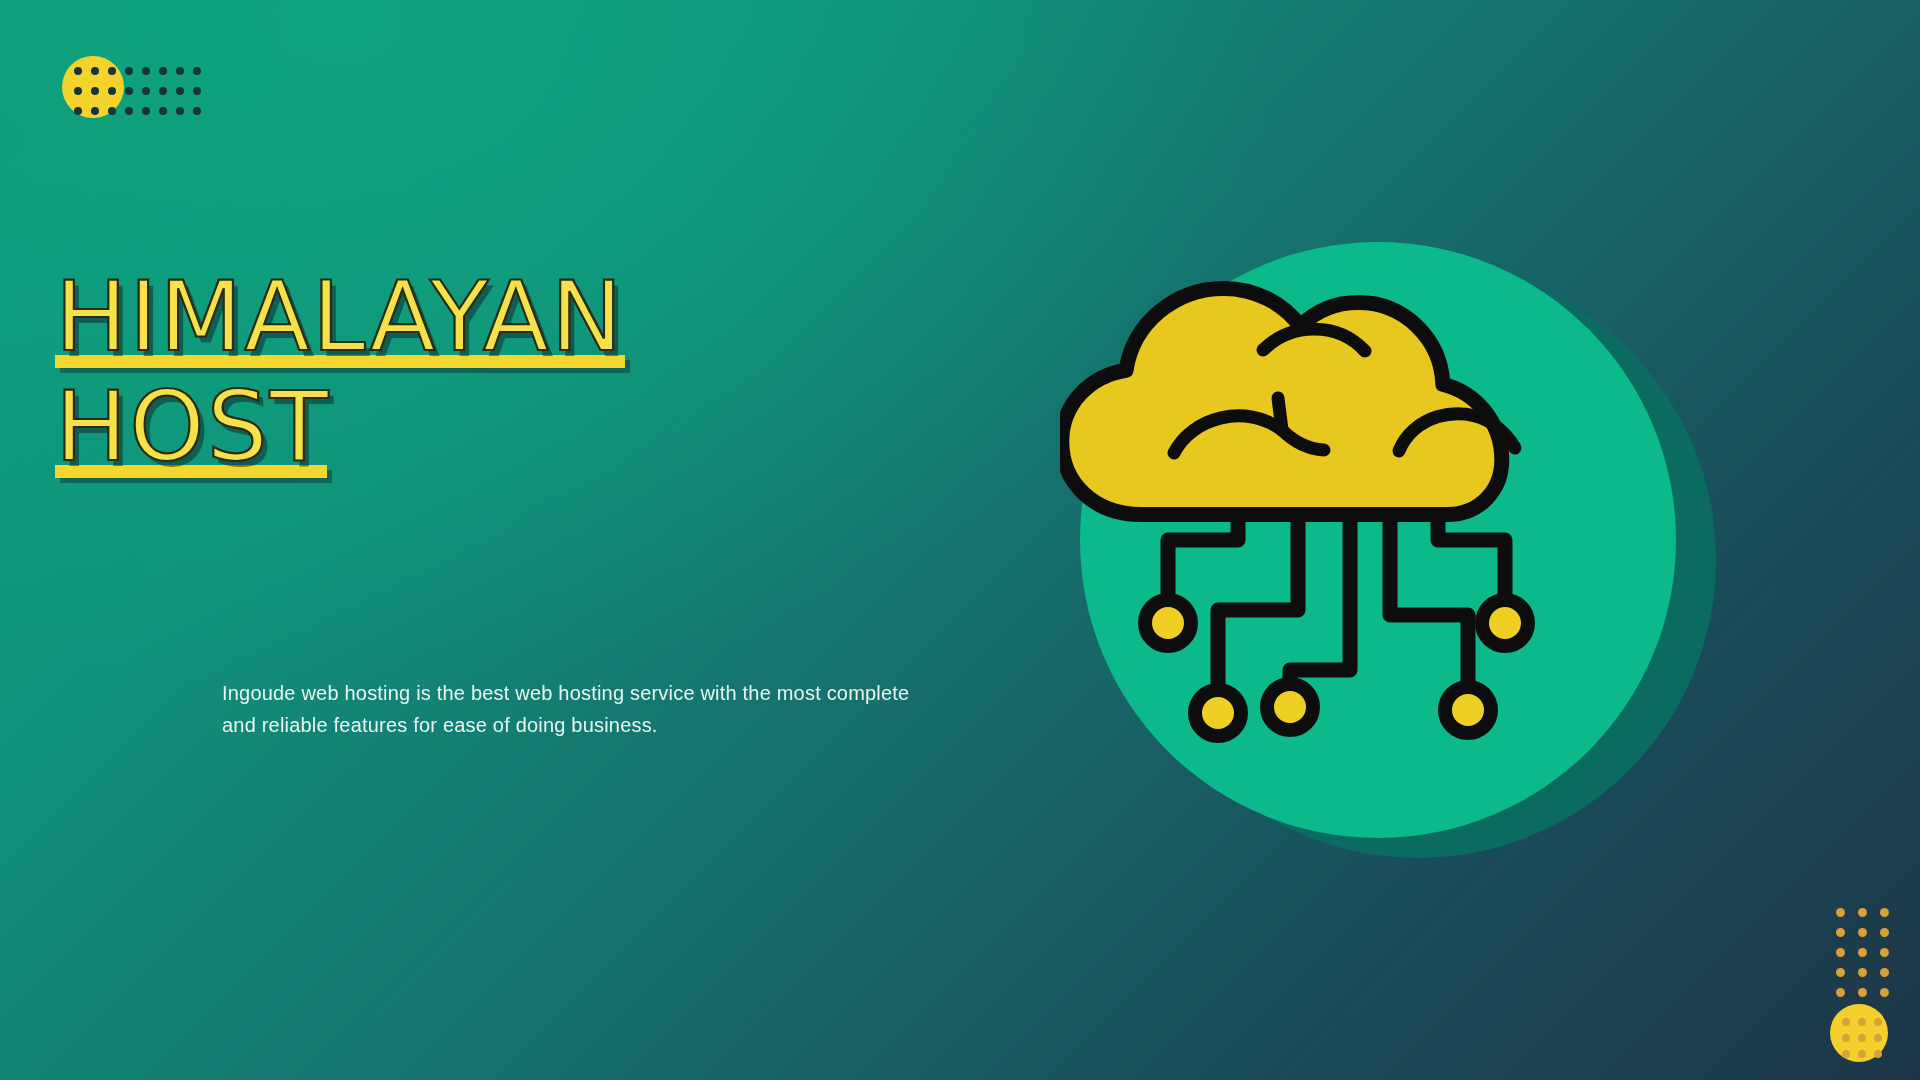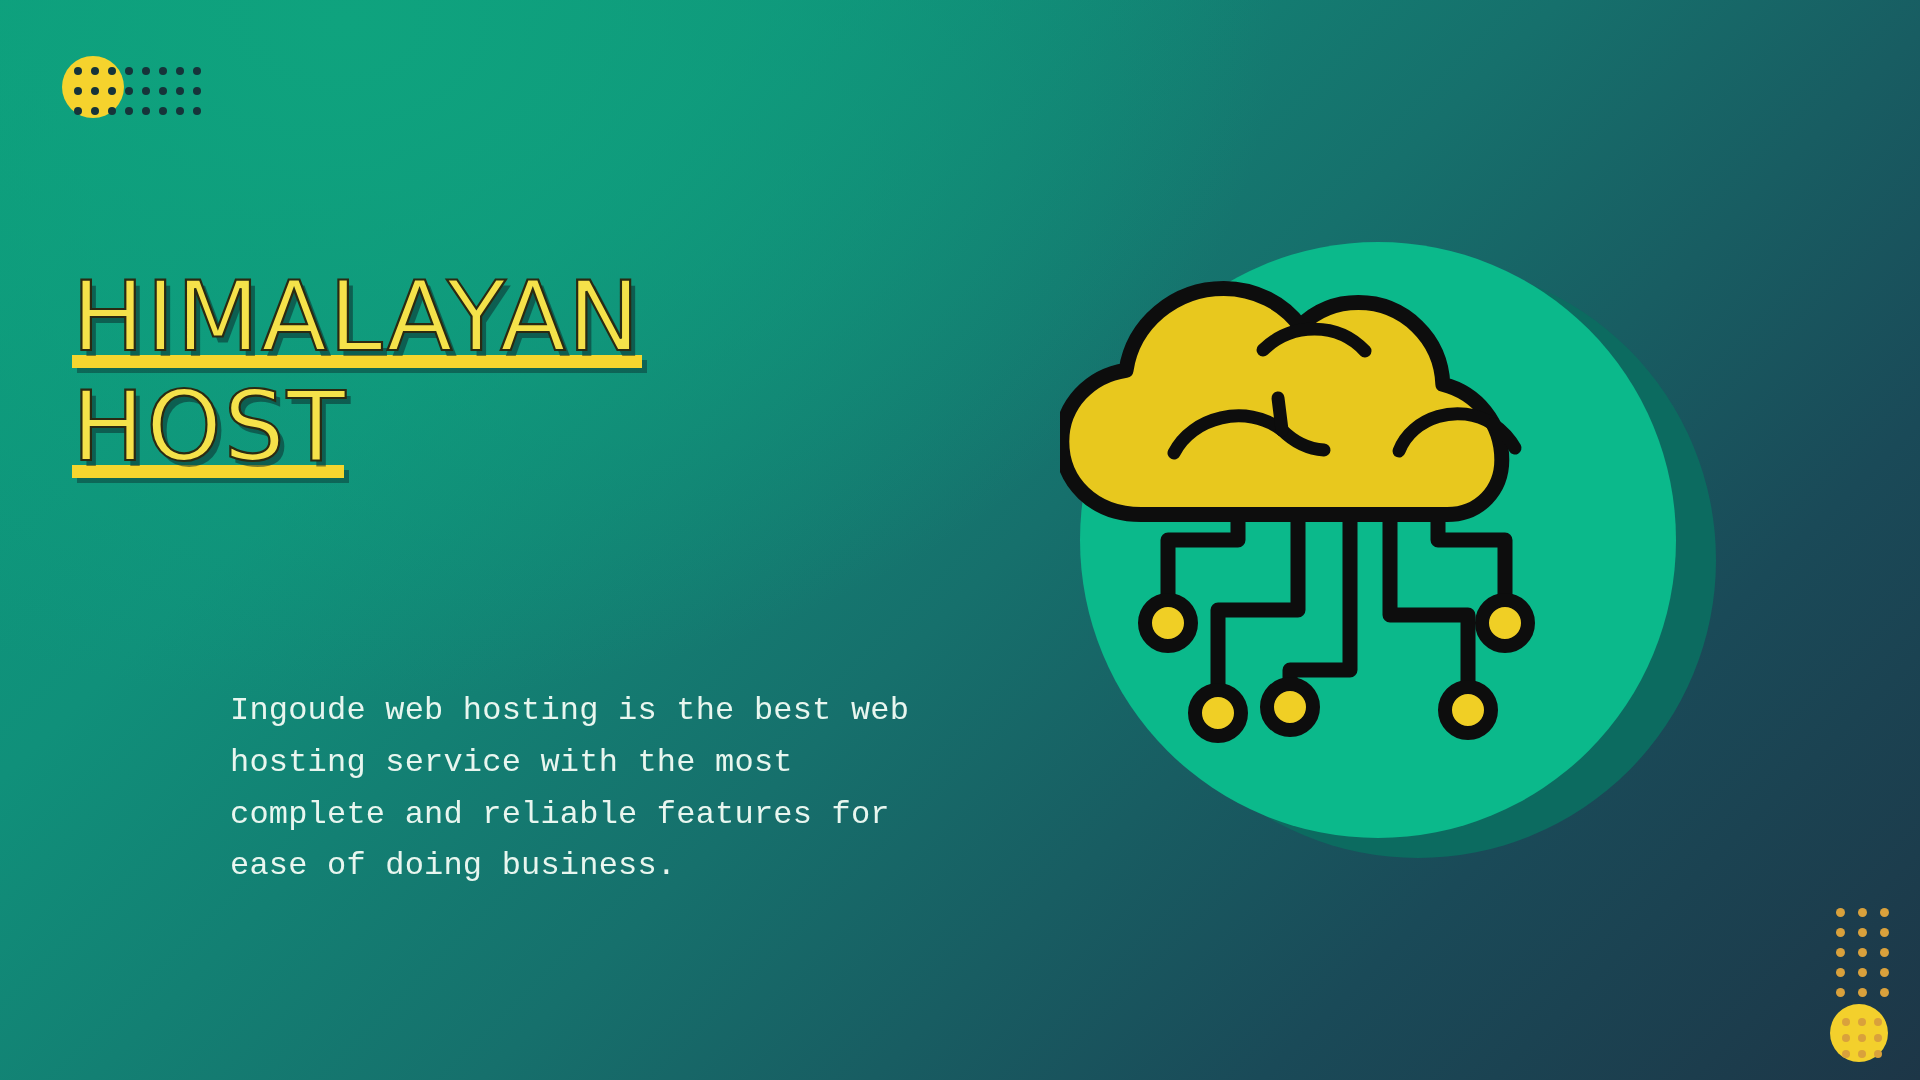--- a/index.html
+++ b/index.html
@@ -97,21 +97,21 @@
     width: 8px;
     height: 8px;
     border-radius: 50%;
     background: #d9a13c;
     display: block;
   }
 
   
   .headline {
     position: absolute;
-    left: 72px;
+    left: 55px;
     top: 268px;
     width: 780px;
   }
   .hl-row { position: relative; }
 
   .hl-text {
     font-family: "DejaVu Sans", sans-serif;
     font-weight: 400;
     font-size: 94px;
     line-height: 1.03;
@@ -138,25 +138,25 @@
   .rule-1 { width: 570px; }
   .rule-2 { width: 272px; }
 
   
   .blurb {
     position: absolute;
     left: 218px;
     top: 673px;
     width: 720px;
     color: #e8f6ef;
-    font-family: Liberation Mono, monospace;
-    font-size: 32px;
+    font-family: Liberation Sans, sans-serif;
+    font-size: 20px;
     line-height: 1.62;
     letter-spacing: 0.2px;
-    margin: 12px;
+    margin: 4px;
   }
 
   
   .cloud-art {
     position: absolute;
     left: 1060;
     top: 210px;
     width: 660px;
     height: 660px;
   }

